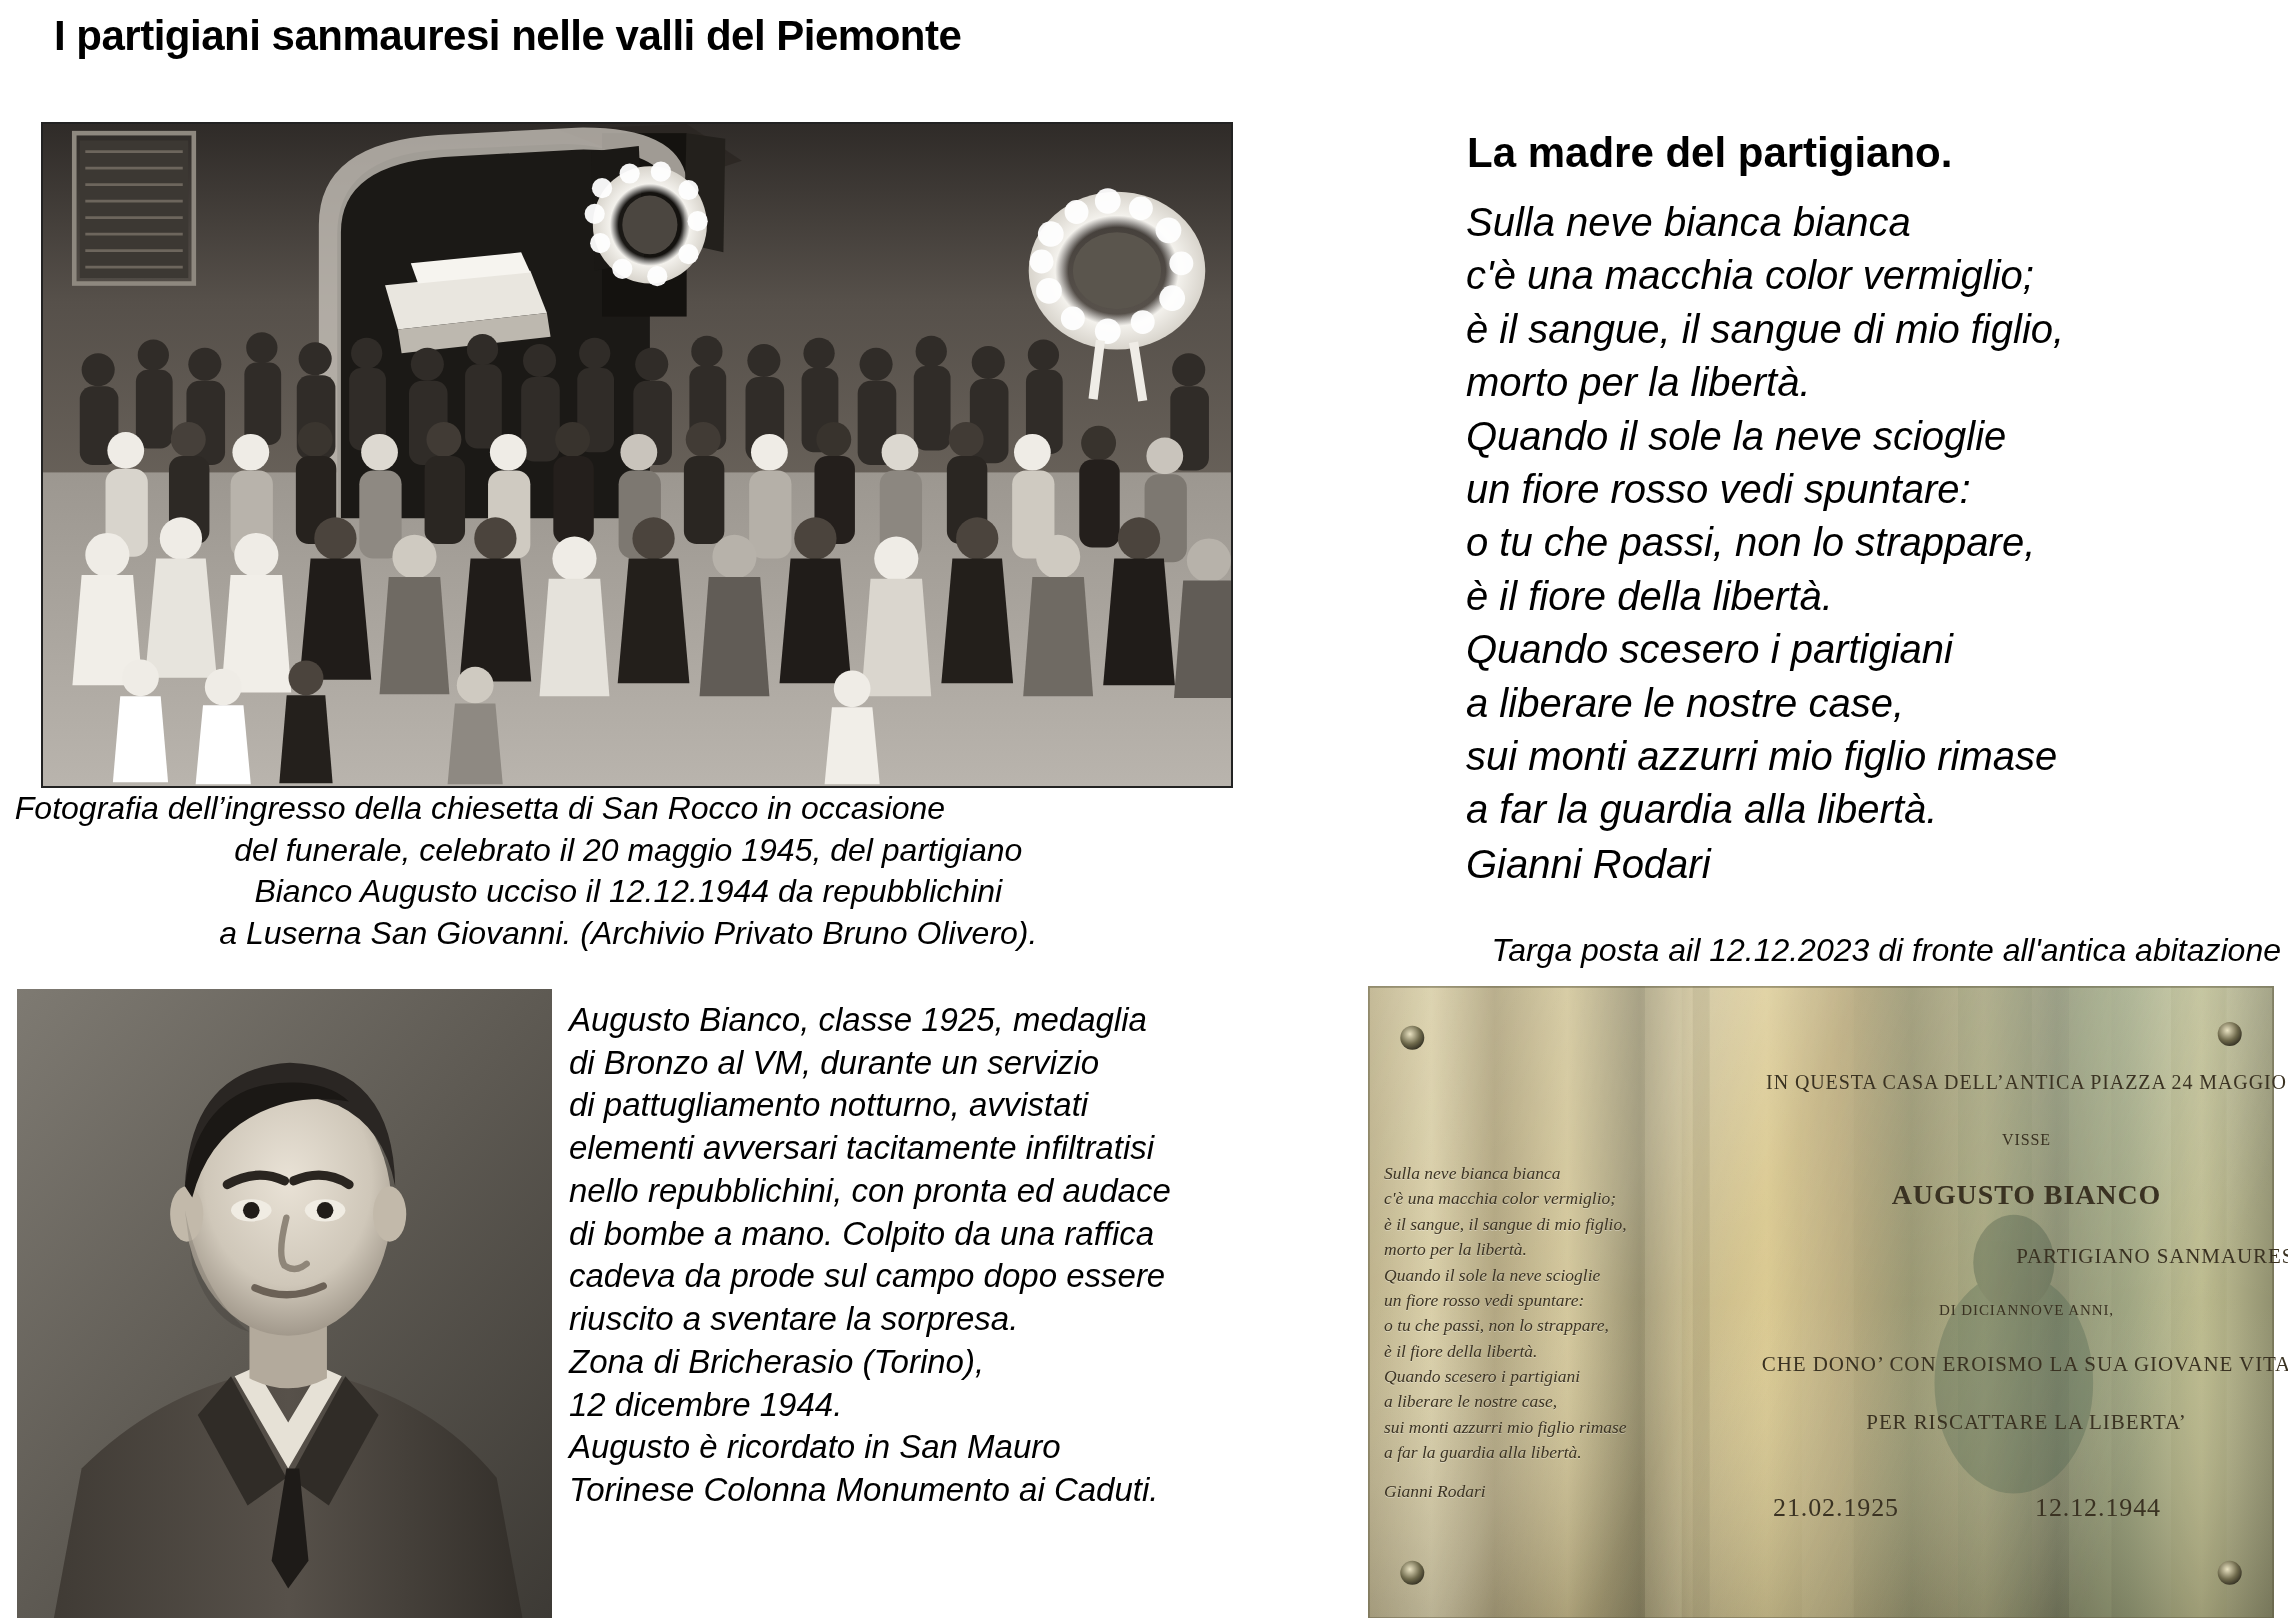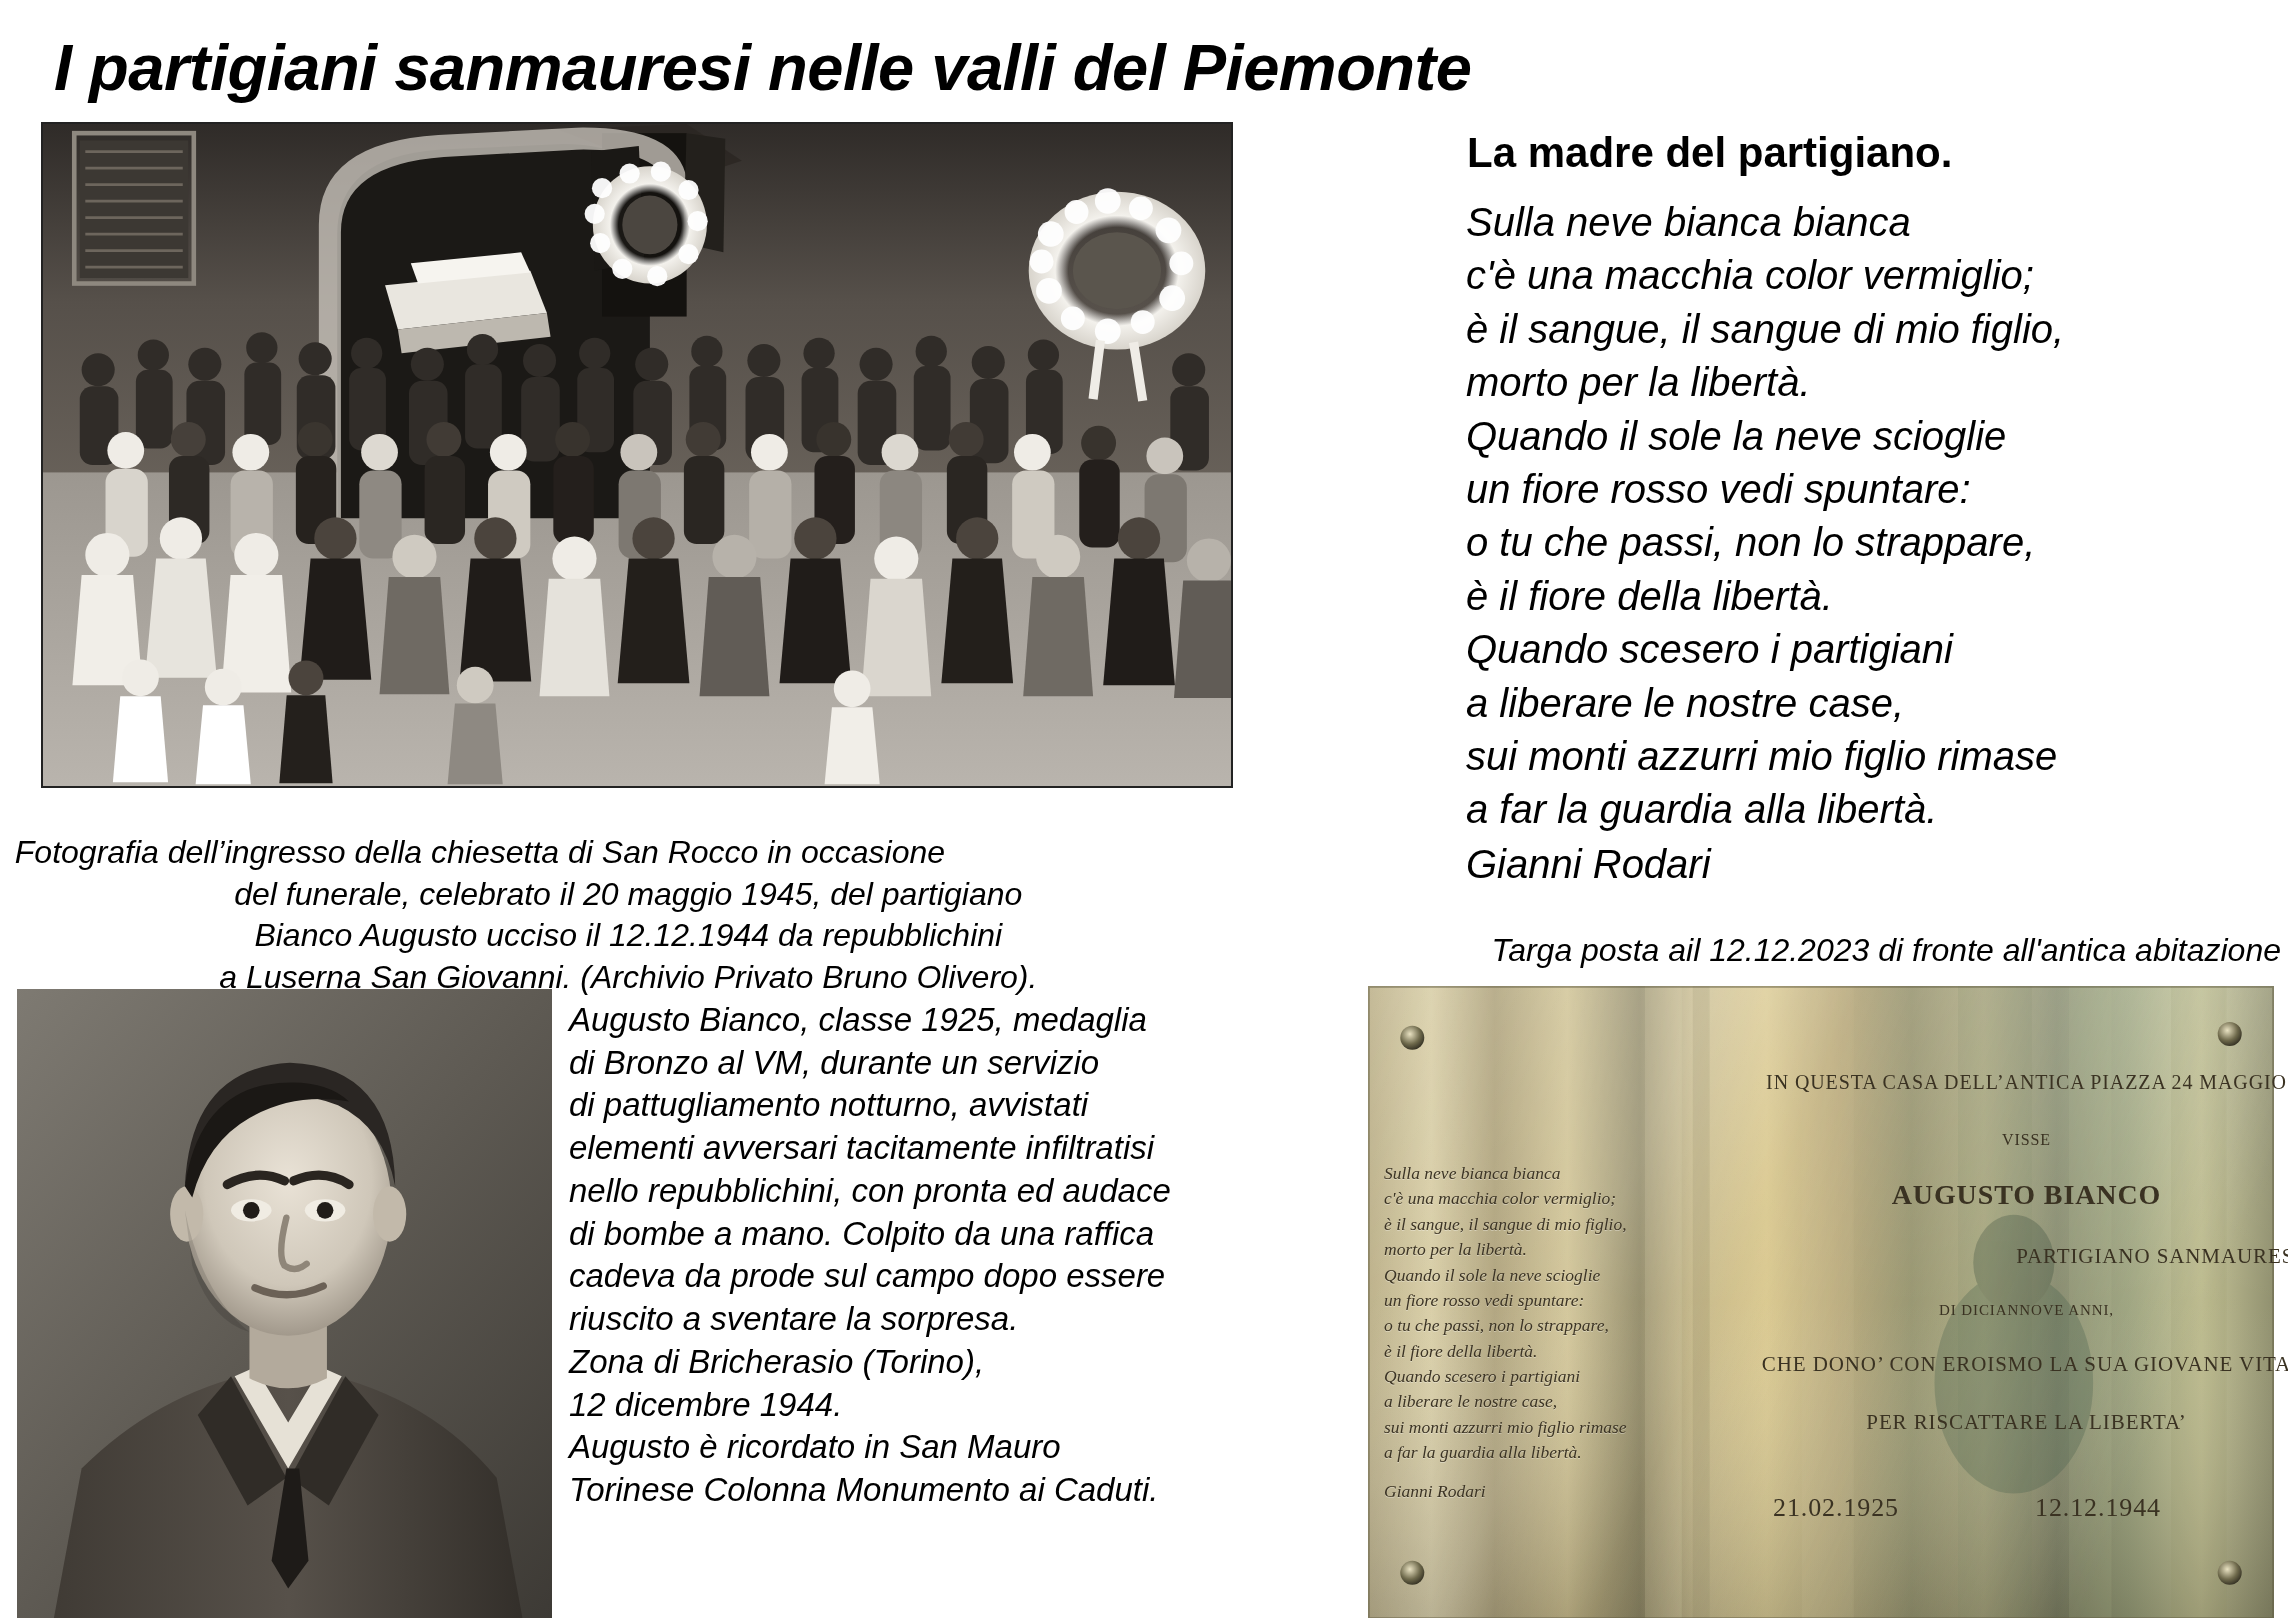--- a/index.html
+++ b/index.html
@@ -13,46 +13,45 @@
     font-family: "Liberation Sans", sans-serif;
     color: #000000;
     overflow: hidden;
     position: relative;
   }
 
   
   .page-title {
     position: absolute;
     left: 54px;
-    top: 30px;
-    font-size: 65px;
+    top: 12px;
+    font-size: 42px;
     font-weight: bold;
     letter-spacing: -0.5px;
     white-space: nowrap;
-    font-style: italic;
   }
 
   
   .photo-funeral {
     position: absolute;
     left: 41px;
     top: 122px;
     width: 1192px;
     height: 666px;
     border: 2.8px solid #222;
     box-sizing: border-box;
     overflow: hidden;
     background: #8d8d88;
   }
   .photo-funeral svg { display: block; width: 100%; height: 100%; }
 
   .caption-funeral {
     position: absolute;
     left: 14.8px;
-    top: 832px;
+    top: 788px;
     width: 1227px;
     font-style: italic;
     font-size: 32px;
     line-height: 1.30;
     text-align: center;
   }
   .caption-funeral div { white-space: nowrap; }
   .caption-funeral .l1 { text-align: left; padding-left: 0; }
   .caption-funeral .l2,
   .caption-funeral .l3,

